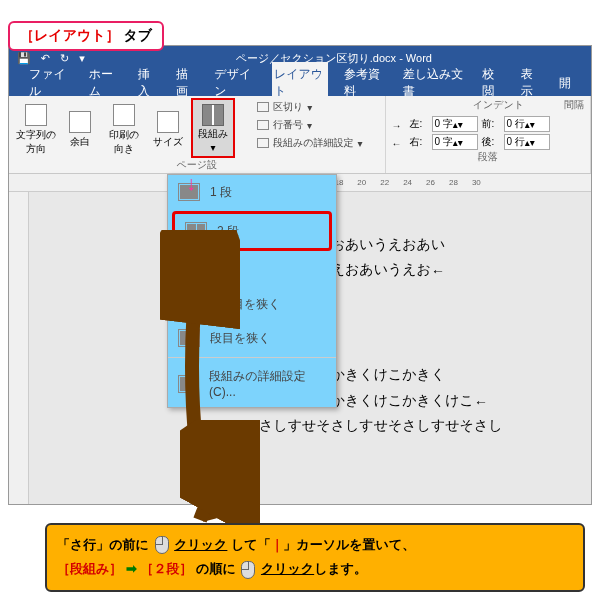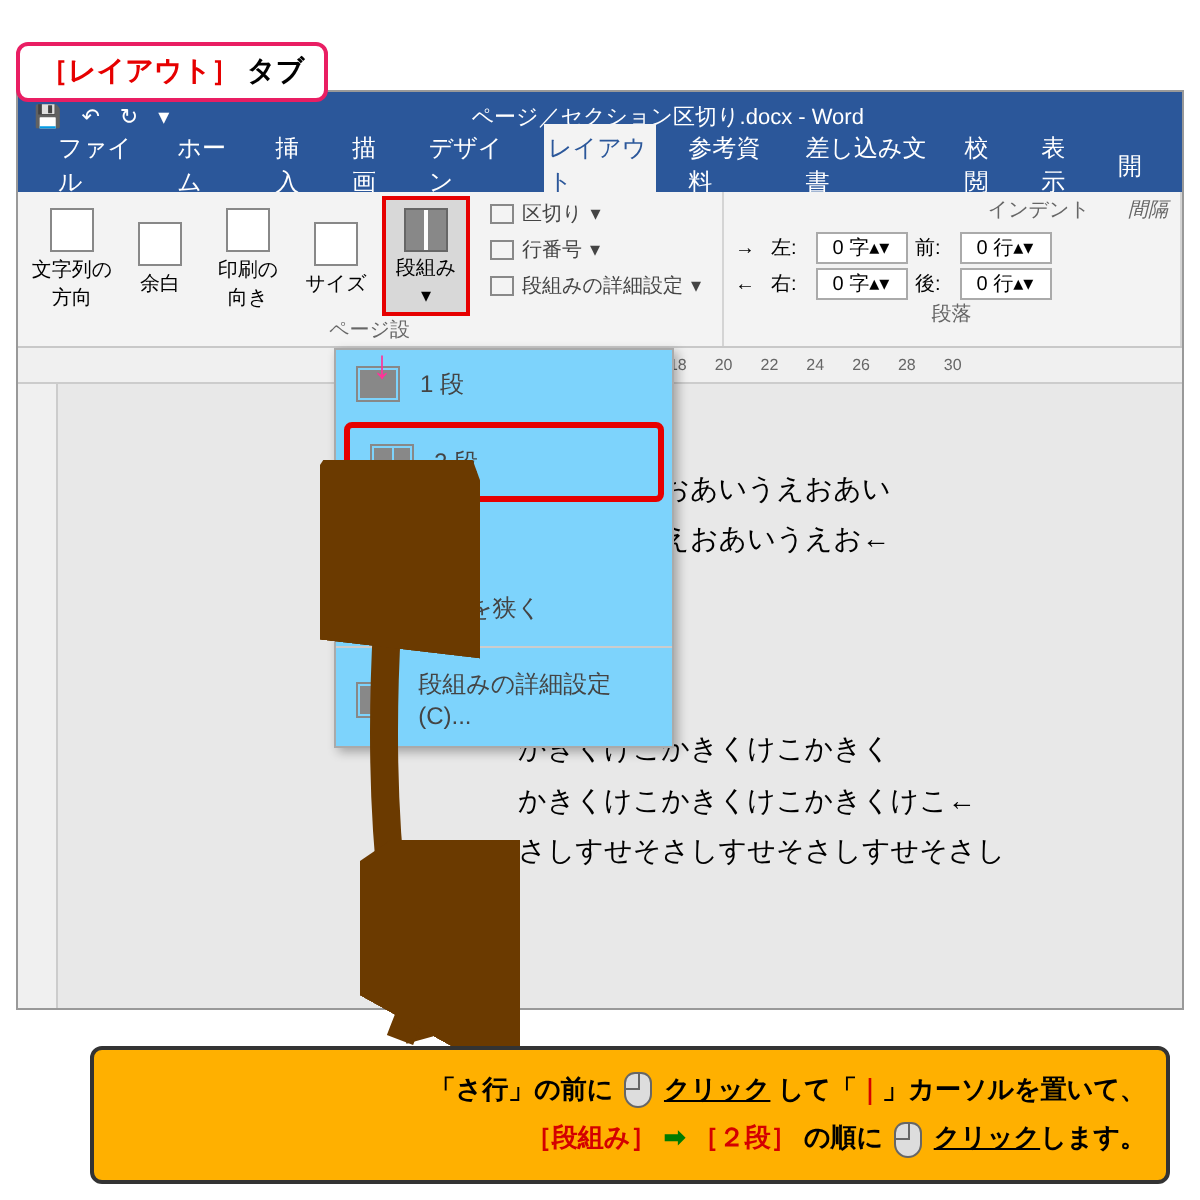--- a/index.html
+++ b/index.html
@@ -14,42 +14,42 @@
 .menubar { background: #2b579a; color: #fff; height: 26px; display: flex; align-items: center; gap: 14px; padding: 0 18px; font-size: 12px; }
 .menubar .tab { padding: 4px 2px; cursor: pointer; }
 .menubar .tab.active { background: #f3f3f3; color: #2b579a; }
 .ribbon { background: #f3f3f3; border-bottom: 1px solid #c8c8c8; height: 78px; display: flex; position: relative; }
 .group { border-right: 1px solid #d4d4d4; padding: 2px 6px 0 6px; display: flex; flex-direction: column; height: 100%; }
 .group-controls { display: flex; gap: 2px; flex: 1; }
 .group-label { font-size: 10px; color: #666; text-align: center; padding-bottom: 1px; }
 .big-btn { display: flex; flex-direction: column; align-items: center; justify-content: center; width: 42px; gap: 2px; font-size: 10px; padding-top: 4px; }
 .big-btn .ico { width: 22px; height: 22px; border: 1px solid #888; background: #fff; }
 .columns-btn { border: 2px solid #e60000; background: #d8d8d8; width: 44px; padding-top: 4px; display: flex; flex-direction: column; align-items: center; font-size: 10px; gap: 1px; }
-.small-row { display: flex; align-items: center; gap: 4px; font-size: 10px; margin: 2px 4px; color: #444; }
+.small-row { display: flex; align-items: center; gap: 4px; font-size: 10px; margin: 2px 16px; color: #444; }
 .small-row .sq { width: 12px; height: 10px; border: 1px solid #888; display: inline-block; }
 .indent-group { flex: 1; }
 .ind-grid { display: grid; grid-template-columns: 14px 18px 46px 18px 46px; gap: 2px 4px; align-items: center; font-size: 10px; padding-top: 4px; }
-.ind-grid .spin { border: 1px solid #aaa; background: #fff; height: 16px; padding: 0 2px; display: flex; align-items: center; justify-content: center; }
+.ind-grid .spin { border: 1px solid #aaa; background: #fff; height: 16px; padding: 0 2px; display: flex; align-items: center; justify-content: flex-start; }
 .ind-head { font-size: 10px; color: #666; text-align: center; }
 .ruler-row { background: #f0f0f0; height: 18px; border-bottom: 1px solid #ccc; font-size: 8px; color: #666; padding-left: 160px; display: flex; gap: 14px; align-items: center; overflow: hidden; }
 .doc-area { position: relative; background: #fff; height: calc(100% - 24px - 26px - 78px - 18px); display: flex; }
 .vruler { width: 20px; background: #f0f0f0; border-right: 1px solid #ccc; font-size: 8px; color: #666; writing-mode: vertical-rl; text-align: center; }
 .page-gray { background: #e8e8e8; flex: 1; position: relative; padding-top: 30px; padding-left: 20px; }
 .page-text { position: absolute; left: 230px; top: 40px; font-size: 14px; line-height: 1.8; }
 .page-text .line { white-space: nowrap; }
 .page-text .h { font-size: 20px; font-weight: normal; }
 .dropdown { position: absolute; left: 167px; top: 174px; width: 170px; background: #7dd3fc; border: 1px solid #aaa; box-shadow: 2px 2px 5px rgba(0,0,0,0.3); z-index: 50; }
 .dd-item { display: flex; align-items: center; gap: 10px; padding: 8px 10px; font-size: 12px; color: #444; }
 .dd-item .dd-ico { width: 22px; height: 18px; border: 1px solid #888; display: flex; gap: 1px; padding: 1px; }
 .dd-item .dd-ico span { background: #888; flex: 1; }
 .dd-item.hl { border: 3px solid #e60000; border-radius: 4px; margin: 2px 4px; }
 .dd-sep { border-top: 1px solid #ccc; margin: 2px 0; }
 .pink-arrow { position: absolute; left: 186px; top: 172px; color: #ff3399; font-size: 20px; font-weight: bold; z-index: 60; }
 .brown-arrow { position: absolute; z-index: 70; pointer-events: none; }
-.instruction-box { position: absolute; bottom: 8px; left: 45px; right: 15px; background: #ffb000; border: 2px solid #333; border-radius: 6px; padding: 8px 10px; font-size: 13px; line-height: 1.9; font-weight: bold; text-align: right; z-index: 90; }
+.instruction-box { position: absolute; bottom: 8px; left: 45px; right: 15px; background: #ffb000; border: 2px solid #333; border-radius: 6px; padding: 8px 10px; font-size: 13px; line-height: 1.9; font-weight: bold; text-align: left; z-index: 90; }
 .instruction-box .red2 { color: #d40000; }
 .instruction-box .grn { color: #007a00; }
 .mouse { display: inline-block; width: 14px; height: 18px; background: #ddd; border: 1px solid #666; border-radius: 7px 7px 9px 9px; vertical-align: middle; position: relative; margin: 0 2px; }
 .mouse::before { content: ""; position: absolute; top: 0; left: 0; width: 50%; height: 45%; border-right: 1px solid #666; border-bottom: 1px solid #666; }
 .red-cursor { color: #e60000; font-weight: bold; }
 </style>
 </head>
 <body>
 
 <div class="callout-top">
@@ -114,21 +114,21 @@
           <div class="small-row"><span class="sq"></span><span>区切り</span> ▾</div>
           <div class="small-row"><span class="sq"></span><span>行番号</span> ▾</div>
           <div class="small-row"><span class="sq"></span><span>段組みの詳細設定</span> ▾</div>
         </div>
       </div>
       <div class="group-label">ページ設</div>
     </div>
     <div class="group indent-group">
       <div style="display:flex;justify-content:flex-end;">
         <div class="ind-head" style="margin-left:18px;">インデント</div>
-        <div class="ind-head" style="margin-left:19px;font-style:italic;">間隔</div>
+        <div class="ind-head" style="margin-left:40px;">間隔</div>
       </div>
       <div class="ind-grid">
         <span>→</span>
           <span>左:</span>
           <div class="spin">
             <span>0 字</span>
             <span>▴▾</span>
           </div>
         <span style="grid-column:4;">前:</span>
           <div class="spin">
@@ -202,20 +202,27 @@
   <div class="dd-item">
       <div class="dd-ico">
         <span></span>
         <span></span>
         <span></span>
       </div>
       <span>3 段</span>
     </div>
   <div class="dd-item">
       <div class="dd-ico">
+        <span style="flex:0.4"></span>
+        <span></span>
+      </div>
+      <span>1 段目を狭く</span>
+    </div>
+  <div class="dd-item">
+      <div class="dd-ico">
         <span></span>
         <span style="flex:0.4"></span>
       </div>
       <span>段目を狭く</span>
     </div>
   <div class="dd-sep"></div>
   <div class="dd-item">
       <div class="dd-ico">
         <span></span>
         <span></span>

